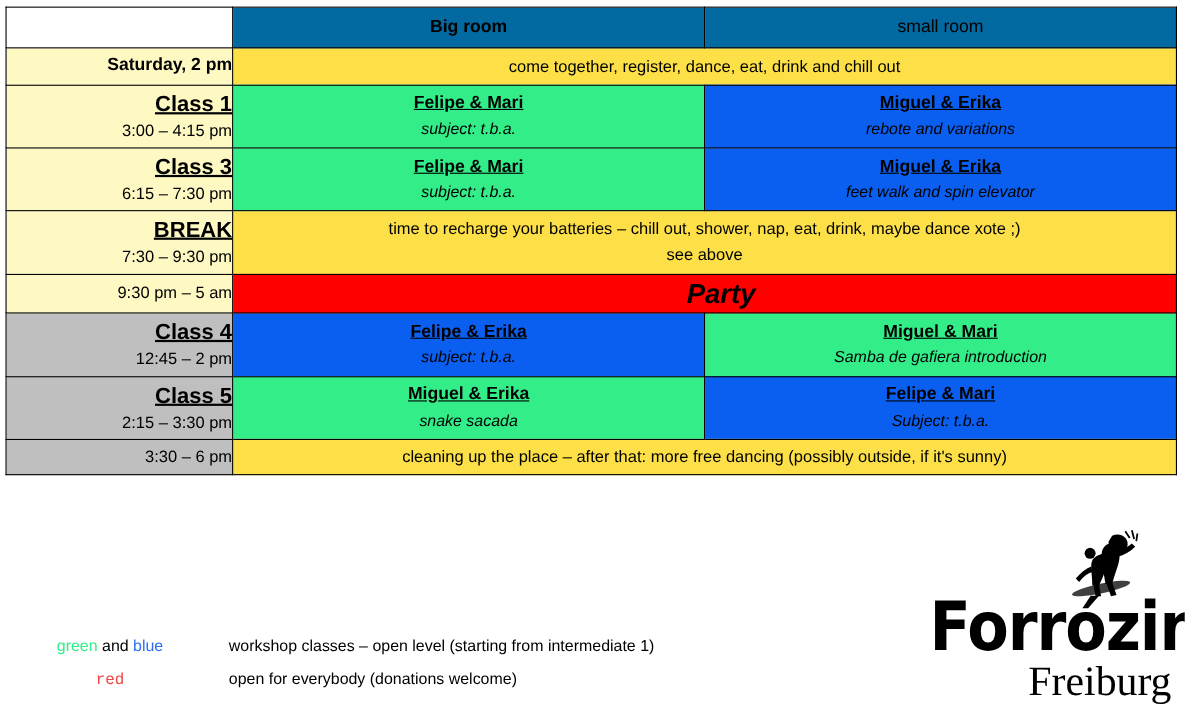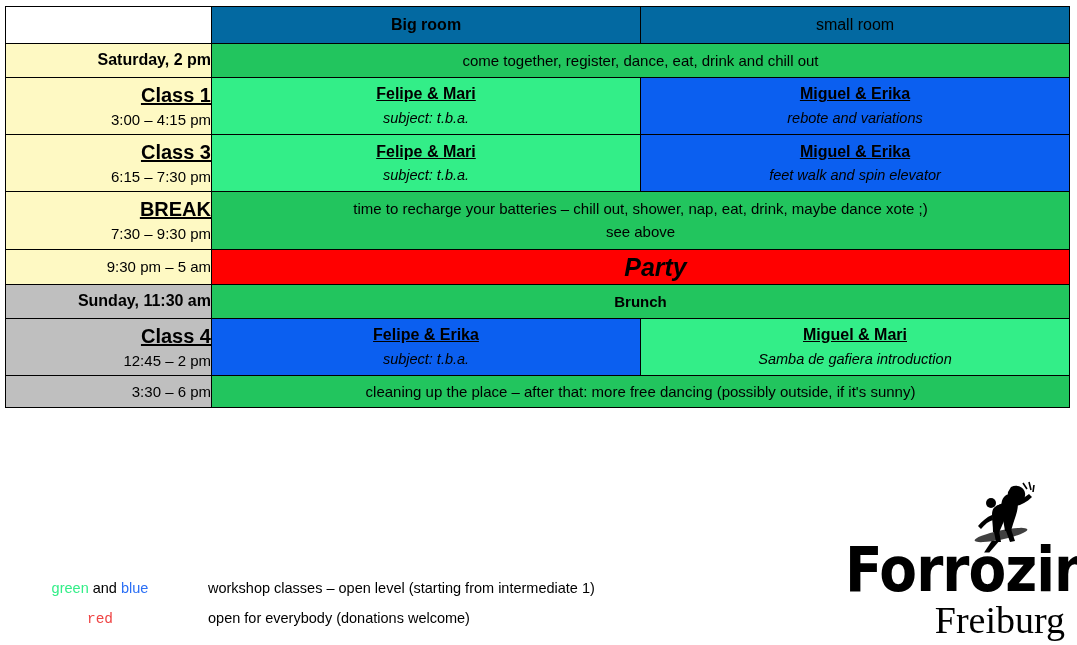--- a/index.html
+++ b/index.html
@@ -51,21 +51,21 @@
   .tc .one  { font-weight: normal; font-size: 15px; display: block; padding: 7px 0; }
   .tc .one.b{ font-weight: bold; font-size: 16px; }
 
   
   .cls { text-align: center; }
   .cls .who  { font-weight: bold; font-size: 16px; display: block; padding: 7px 6px 3px 6px; text-decoration: underline; }
   .cls .what { font-style: italic; font-size: 14.5px; display: block; padding: 3px 6px 7px 6px; }
   .green { background: #33ee88; }
   .blue  { background: #0b5ff0; }
   .red   { background: #ff0000; }
-  .white { background: #22c55e; }
+  .white { background: #fde047; }
 
   .ctr { text-align: center; }
   .plain { font-size: 15px; display: block; padding: 7px 6px; }
   .plain.b { font-weight: bold; }
   .two-line .l1 { font-size: 15px; display: block; padding: 7px 6px 3px 6px; }
   .two-line .l2 { font-size: 15px; display: block; padding: 3px 6px 7px 6px; }
   .party {
     font-weight: bold;
     font-style: italic;
     font-size: 25px;
@@ -207,44 +207,50 @@
 
       <tr>
         <td class="tc">
           <span class="one">9:30 pm – 5 am</span>
         </td>
         <td class="red" colspan="2">
           <span class="party">Party</span>
         </td>
       </tr>
 
-      <tr>
-        <td class="tc sun">
-          <span class="one b">Sunday, 11:30 am</span>
-        </td>
-        <td class="white ctr" colspan="2">
-          <span class="plain b">Brunch</span>
-        </td>
-      </tr>
 
       <tr>
         <td class="tc sun">
           <span class="lbl">Class 4</span>
           <span class="hrs">12:45 – 2 pm</span>
         </td>
         <td class="cls blue">
           <span class="who">Felipe &amp; Erika</span>
           <span class="what">subject: t.b.a.</span>
         </td>
         <td class="cls green">
           <span class="who">Miguel &amp; Mari</span>
           <span class="what">Samba de gafiera introduction</span>
         </td>
       </tr>
 
+      <tr>
+        <td class="tc sun">
+          <span class="lbl">Class 5</span>
+          <span class="hrs">2:15 – 3:30 pm</span>
+        </td>
+        <td class="cls green">
+          <span class="who">Miguel &amp; Erika</span>
+          <span class="what">snake sacada</span>
+        </td>
+        <td class="cls blue">
+          <span class="who">Felipe &amp; Mari</span>
+          <span class="what">Subject: t.b.a.</span>
+        </td>
+      </tr>
 
       <tr>
         <td class="tc sun">
           <span class="one">3:30 – 6 pm</span>
         </td>
         <td class="white ctr" colspan="2">
           <span class="plain">cleaning up the place – after that: more free dancing (possibly outside, if it's sunny)</span>
         </td>
       </tr>
 

